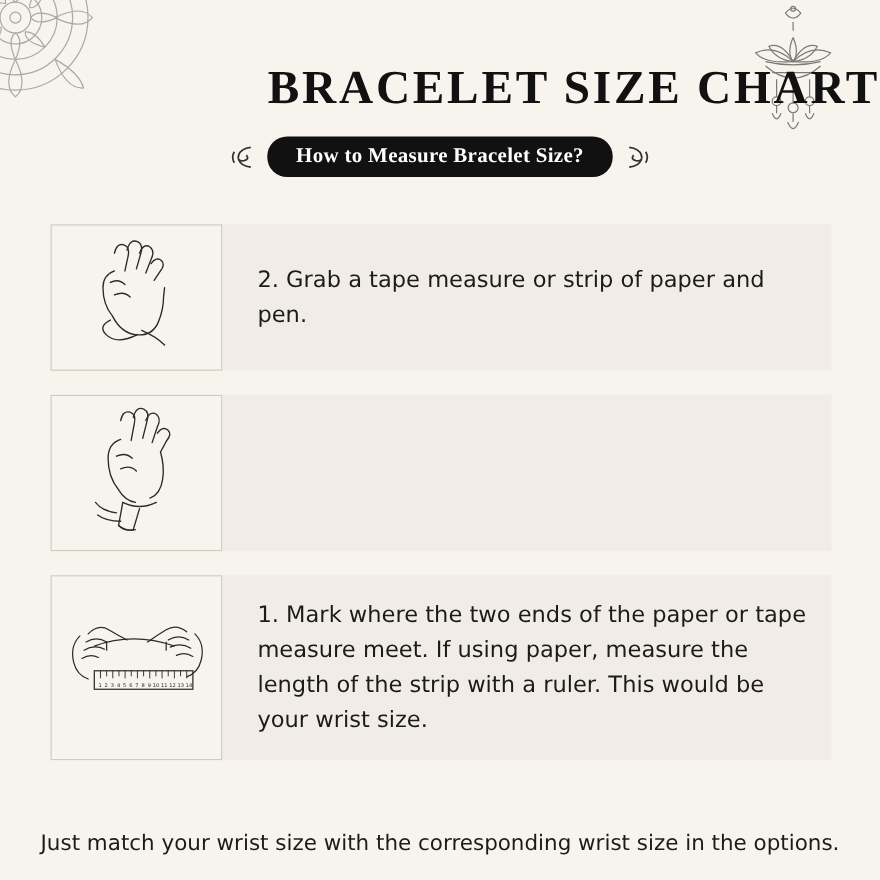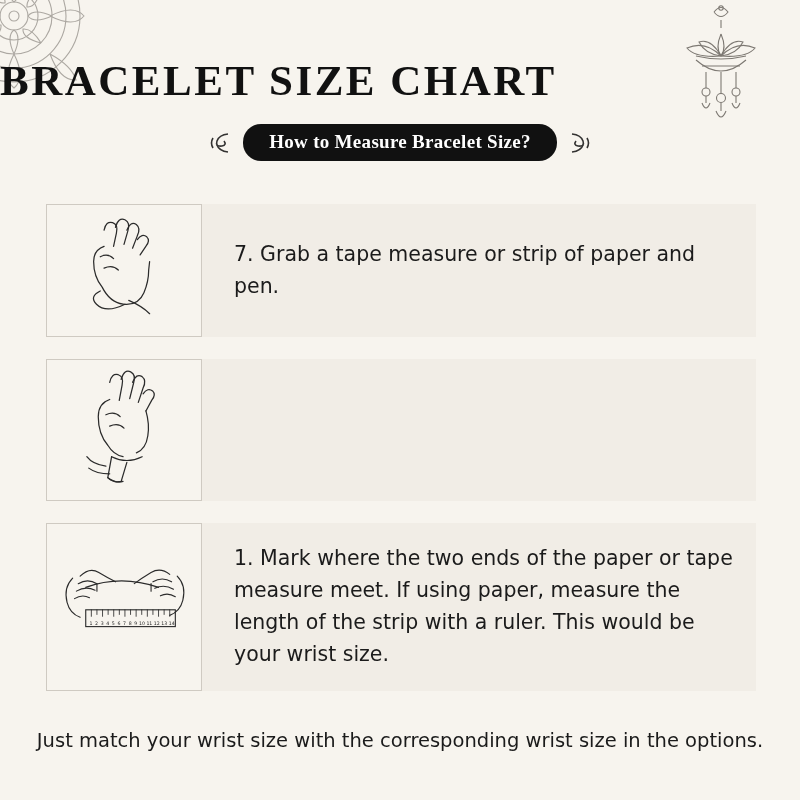--- a/index.html
+++ b/index.html
@@ -42,21 +42,21 @@
     opacity: 0.8;
     pointer-events: none;
   }
 
   
   .title {
     position: absolute;
     top: 56px;
     left: 0;
     width: 800px;
-    text-align: left;
+    text-align: right;
     font-family: "Liberation Serif", serif;
     font-size: 43px;
     letter-spacing: 2.5px;
     font-weight: 700;
     color: #111;
   }
 
   
   .subtitle-row {
     position: absolute;
@@ -121,21 +121,21 @@
   }
   .step-1 { min-height: 133px; }
   .step-2 { min-height: 142px; }
   .step-3 { min-height: 168px; }
 
   .step-3 .step-text { font-size: 20.5px; }
 
   
   .footer {
     position: absolute;
-    bottom: 48px;
+    bottom: 22px;
     left: 0;
     width: 800px;
     text-align: center;
     font-size: 19.5px;
     font-family: "DejaVu Sans", sans-serif;
     color: #1b1b1b;
     margin-top: 36px;
   }
 
   svg { display: block; }
@@ -242,21 +242,21 @@
             <path d="M68 16 q4 -10 10 -6 q5 4 1 12 l-5 13"></path>
             <path d="M79 26 q5 -7 10 -3 q4 4 -1 10 l-6 9"></path>
             <path d="M44 33 q-11 4 -11 16 q0 16 9 27 q8 16 22 18 q16 2 22 -12 q5 -12 5 -24 l1 -9"></path>
             <path d="M40 44 q8 -4 14 2"></path>
             <path d="M44 56 q9 -4 15 2"></path>
             <path d="M66 94 q-20 10 -30 0 q-8 -8 4 -14"></path>
             <path d="M70 90 q14 6 22 14"></path>
           </g>
         </svg>
       </div>
-      <div class="step-text">7. Grab a tape measure or strip of paper and pen.</div>
+      <div class="step-text">2. Grab a tape measure or strip of paper and pen.</div>
     </div>
 
     <div class="step step-2">
       <div class="step-illus">
         <svg viewBox="0 0 130 128" width="124" height="122">
           <g fill="none" stroke="#2b2b2b" stroke-width="1.3" stroke-linecap="round">
             <path d="M50 14 q2 -10 9 -8 q6 2 4 11 l-3 16"></path>
             <path d="M62 11 q3 -11 10 -8 q6 3 3 12 l-4 16"></path>
             <path d="M74 14 q4 -10 10 -6 q5 4 1 12 l-5 15"></path>
             <path d="M85 26 q5 -7 10 -3 q4 4 -1 10 l-6 11"></path>

